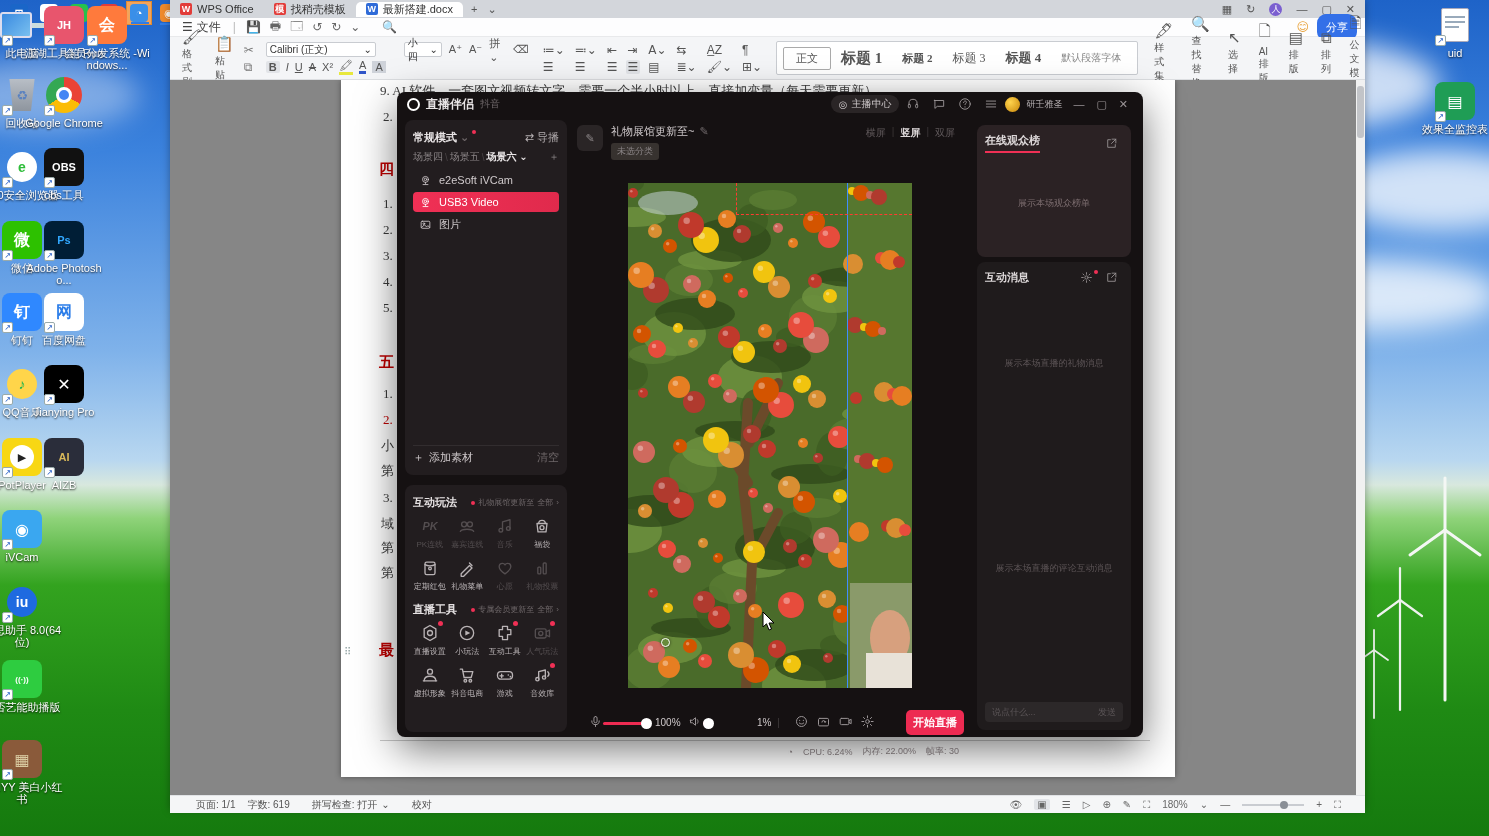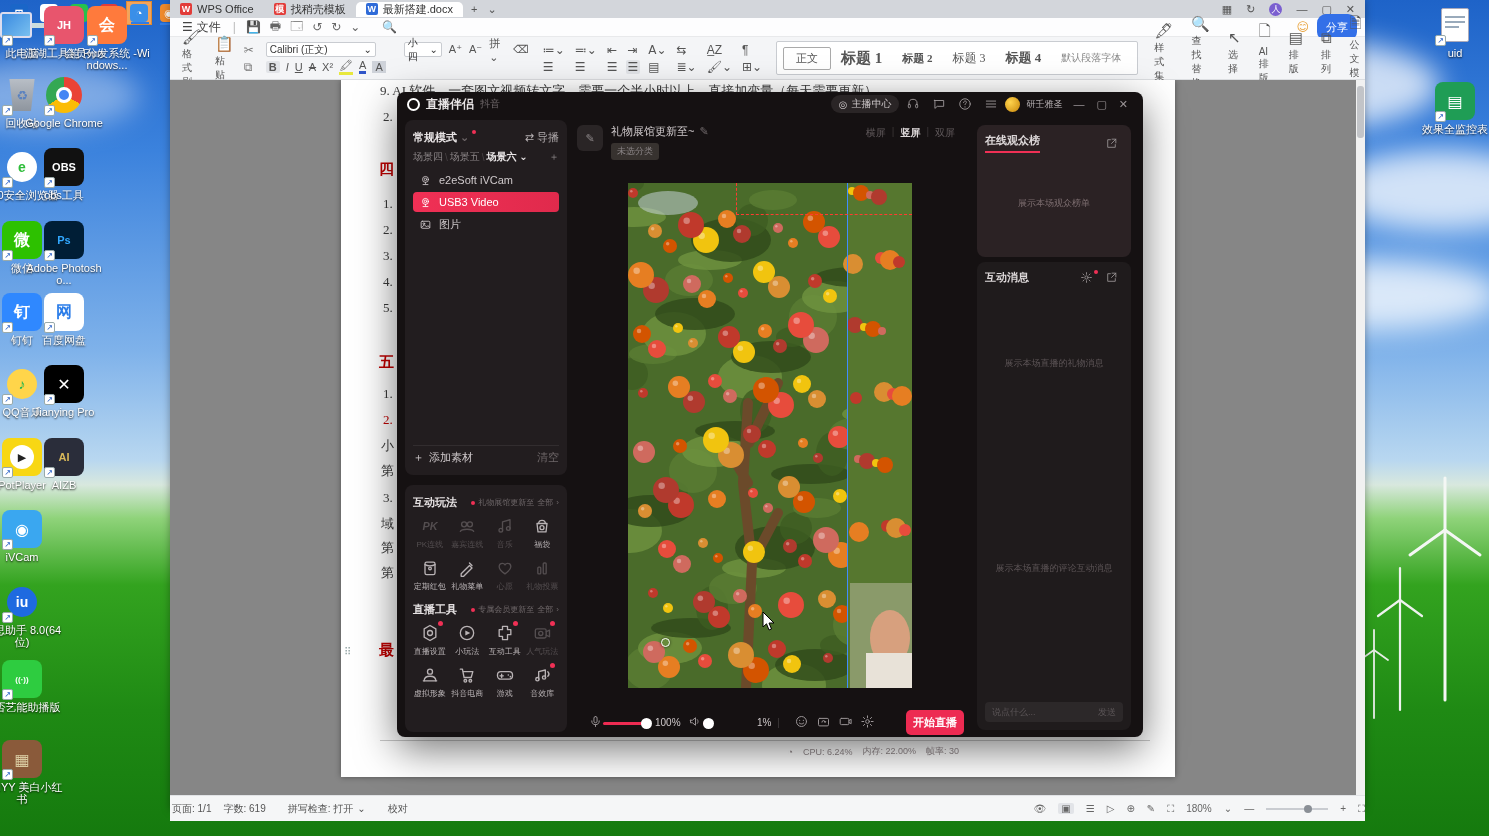--- a/index.html
+++ b/index.html
@@ -33,21 +33,21 @@
   .tb-big .g{font-size:15px;}
   .tb-grid{display:grid;grid-template-rows:16px 16px;grid-auto-flow:column;gap:1px 6px;font-size:11px;align-items:center;}
   .fontbox,.sizebox{border:1px solid #c9ccd1;background:#fff;border-radius:2px;height:15px;display:flex;align-items:center;padding:0 3px;gap:4px;font-size:10px;color:#333;}
   .stylebox{border:1px solid #c9ccd1;background:#fff;border-radius:2px;height:34px;display:flex;align-items:center;padding:0 6px;font-size:11px;}
   .styleitem{padding:0 10px;font-family:"Liberation Serif","DejaVu Serif",serif;white-space:nowrap;}
   .glyph-btn{padding:0 2px;white-space:nowrap;}
   #wps-doc{left:0;top:80px;width:1186px;height:715px;background:#868686;overflow:hidden;}
   #wps-page{position:absolute;left:171px;top:0;width:834px;height:697px;background:#fff;box-shadow:0 0 6px rgba(0,0,0,.4);}
   #wps-scroll{position:absolute;right:0;top:80px;width:9px;height:715px;background:#f1f1f1;}
   #wps-scroll .thumb{position:absolute;left:1px;top:6px;width:7px;height:52px;background:#c2c4c8;border-radius:3px;}
-  #wps-status{left:0;top:795px;width:100%;height:26px;background:#f5f6f7;border-top:1px solid #e1e3e6;display:flex;align-items:center;font-size:10px;color:#555;padding:0 0;}
+  #wps-status{left:0;top:795px;width:100%;height:18px;background:#f5f6f7;border-top:1px solid #e1e3e6;display:flex;align-items:center;font-size:10px;color:#555;padding:0 24px;}
   .frag{position:absolute;white-space:nowrap;font-family:"Liberation Serif","DejaVu Serif",serif;}
   
   #live{left:397px;top:92px;width:746px;height:645px;background:#151112;border-radius:8px;box-shadow:0 12px 40px rgba(0,0,0,.55);color:#b8b2b4;font-size:11px;}
   #live-titlebar{left:0;top:0;width:100%;height:24px;display:flex;align-items:center;padding:0 10px;gap:6px;color:#e9e5e6;}
   .lt-ico{color:#9a9496;display:flex;align-items:center;padding:0 5px;}
   #live-side{left:8px;top:28px;width:162px;}
   .panel{background:#221d1f;border-radius:8px;}
   #src-panel{position:absolute;left:0;top:0;width:162px;height:355px;padding:8px;}
   .src-row{display:flex;align-items:center;gap:7px;height:20px;border-radius:4px;padding:0 6px;margin:2px 0;color:#cfc9cb;}
   .src-row.sel{background:linear-gradient(90deg,#f03055,#e02a4c);color:#fff;}

